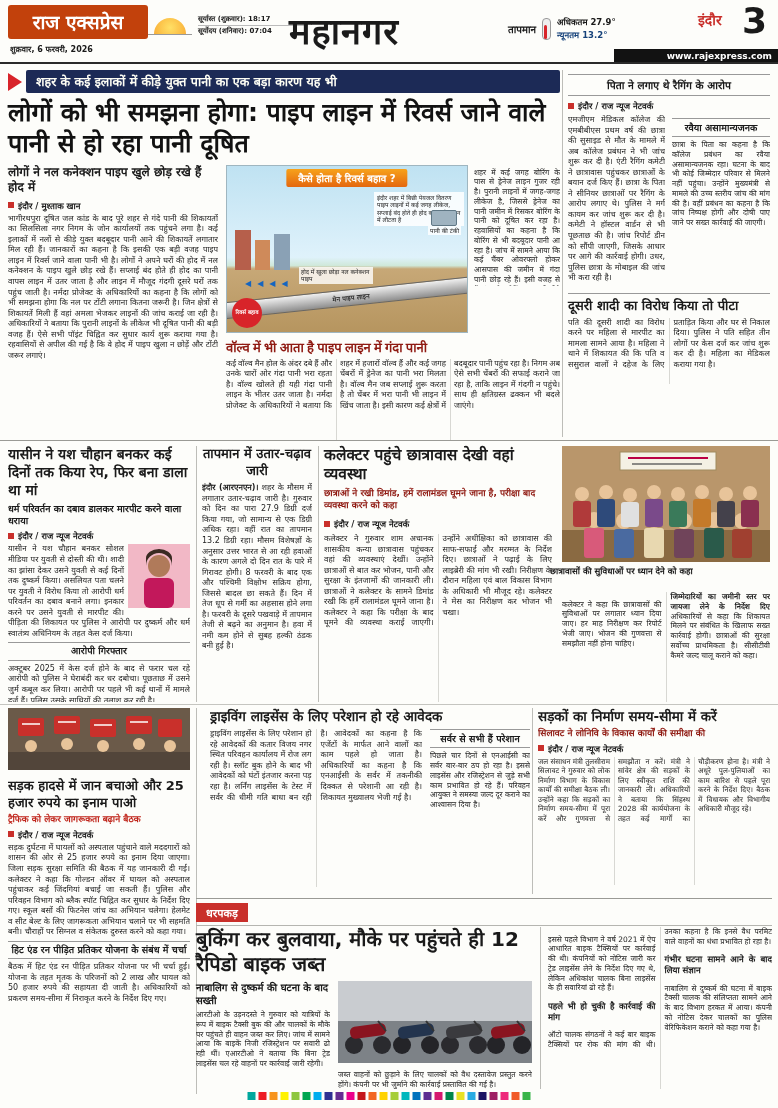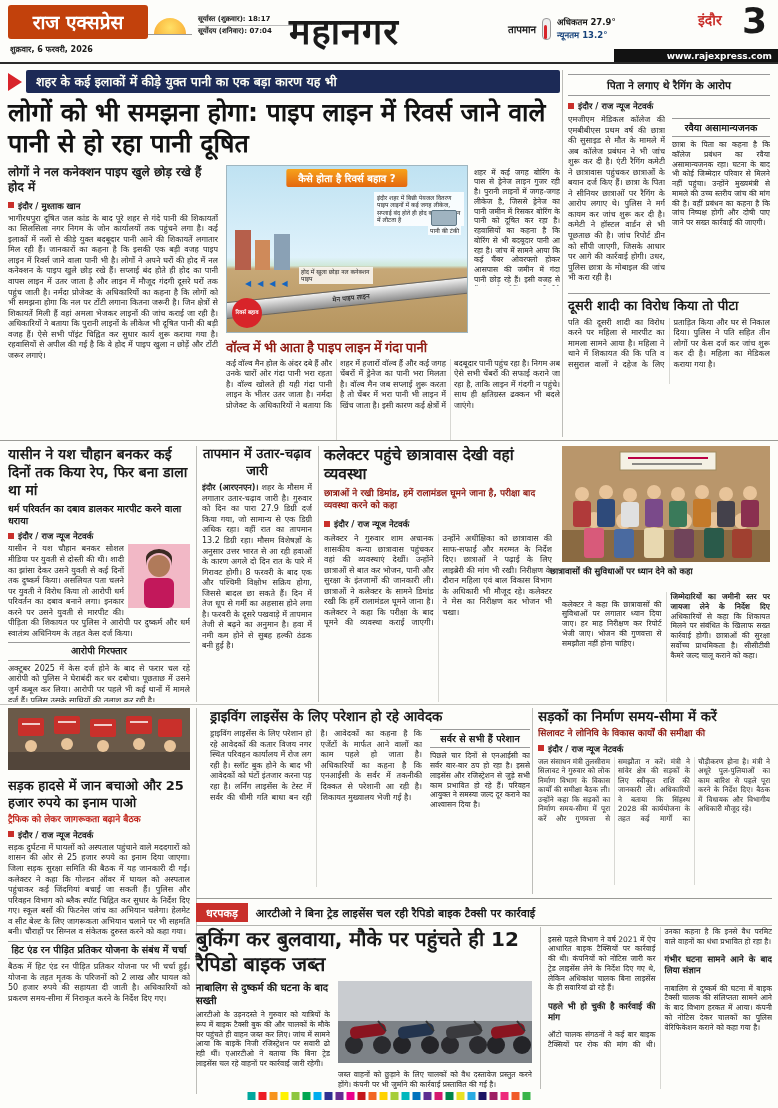--- a/index.html
+++ b/index.html
@@ -317,21 +317,20 @@
     <div class="byline" style="margin-top:3px;">
       <span class="bullet"></span>
       <span>इंदौर / राज न्यूज नेटवर्क</span>
     </div>
     <div class="cols3 clip" style="margin-top:3px;height:128px;font-size:7.2px;line-height:1.32;text-align:justify;">जल संसाधन मंत्री तुलसीराम सिलावट ने गुरुवार को लोक निर्माण विभाग के विकास कार्यों की समीक्षा बैठक ली। उन्होंने कहा कि सड़कों का निर्माण समय-सीमा में पूरा करें और गुणवत्ता से समझौता न करें। मंत्री ने सांवेर क्षेत्र की सड़कों के लिए स्वीकृत राशि की जानकारी ली। अधिकारियों ने बताया कि सिंहस्थ 2028 की कार्ययोजना के तहत कई मार्गों का चौड़ीकरण होना है। मंत्री ने अधूरे पुल-पुलियाओं का काम बारिश से पहले पूरा करने के निर्देश दिए। बैठक में विधायक और विभागीय अधिकारी मौजूद रहे।</div>
   </div>
 
   <div class="abs" style="left:196px;top:898px;width:576px;height:194px;border-top:1px solid #9a9a95;">
     <div style="display:flex;align-items:center;gap:8px;padding:4px 0 3px;border-bottom:1px solid #b5b5b0;">
       <span class="tagbox">धरपकड़</span>
-      <span class="b" style="font-size:11px;">आरटीओ ने बिना ट्रेड लाइसेंस चल रही रैपिडो बाइक टैक्सी पर कार्रवाई</span>
     </div>
     <div class="abs" style="left:0;top:28px;width:336px;">
       <div class="h-raid">बुकिंग कर बुलवाया, मौके पर पहुंचते ही 12 रैपिडो बाइक जब्त</div>
       <div style="display:flex;gap:8px;margin-top:4px;">
         <div style="width:134px;">
           <div class="deck" style="font-size:10px;">नाबालिग से दुष्कर्म की घटना के बाद सख्ती</div>
           <div class="small clip" style="margin-top:3px;height:92px;">आरटीओ के उड़नदस्ते ने गुरुवार को यात्रियों के रूप में बाइक टैक्सी बुक की और चालकों के मौके पर पहुंचते ही वाहन जब्त कर लिए। जांच में सामने आया कि बाइकें निजी रजिस्ट्रेशन पर सवारी ढो रही थीं। एआरटीओ ने बताया कि बिना ट्रेड लाइसेंस चल रहे वाहनों पर कार्रवाई जारी रहेगी।</div>
         </div>
         <div style="width:194px;">
           <svg width="194" height="82">

